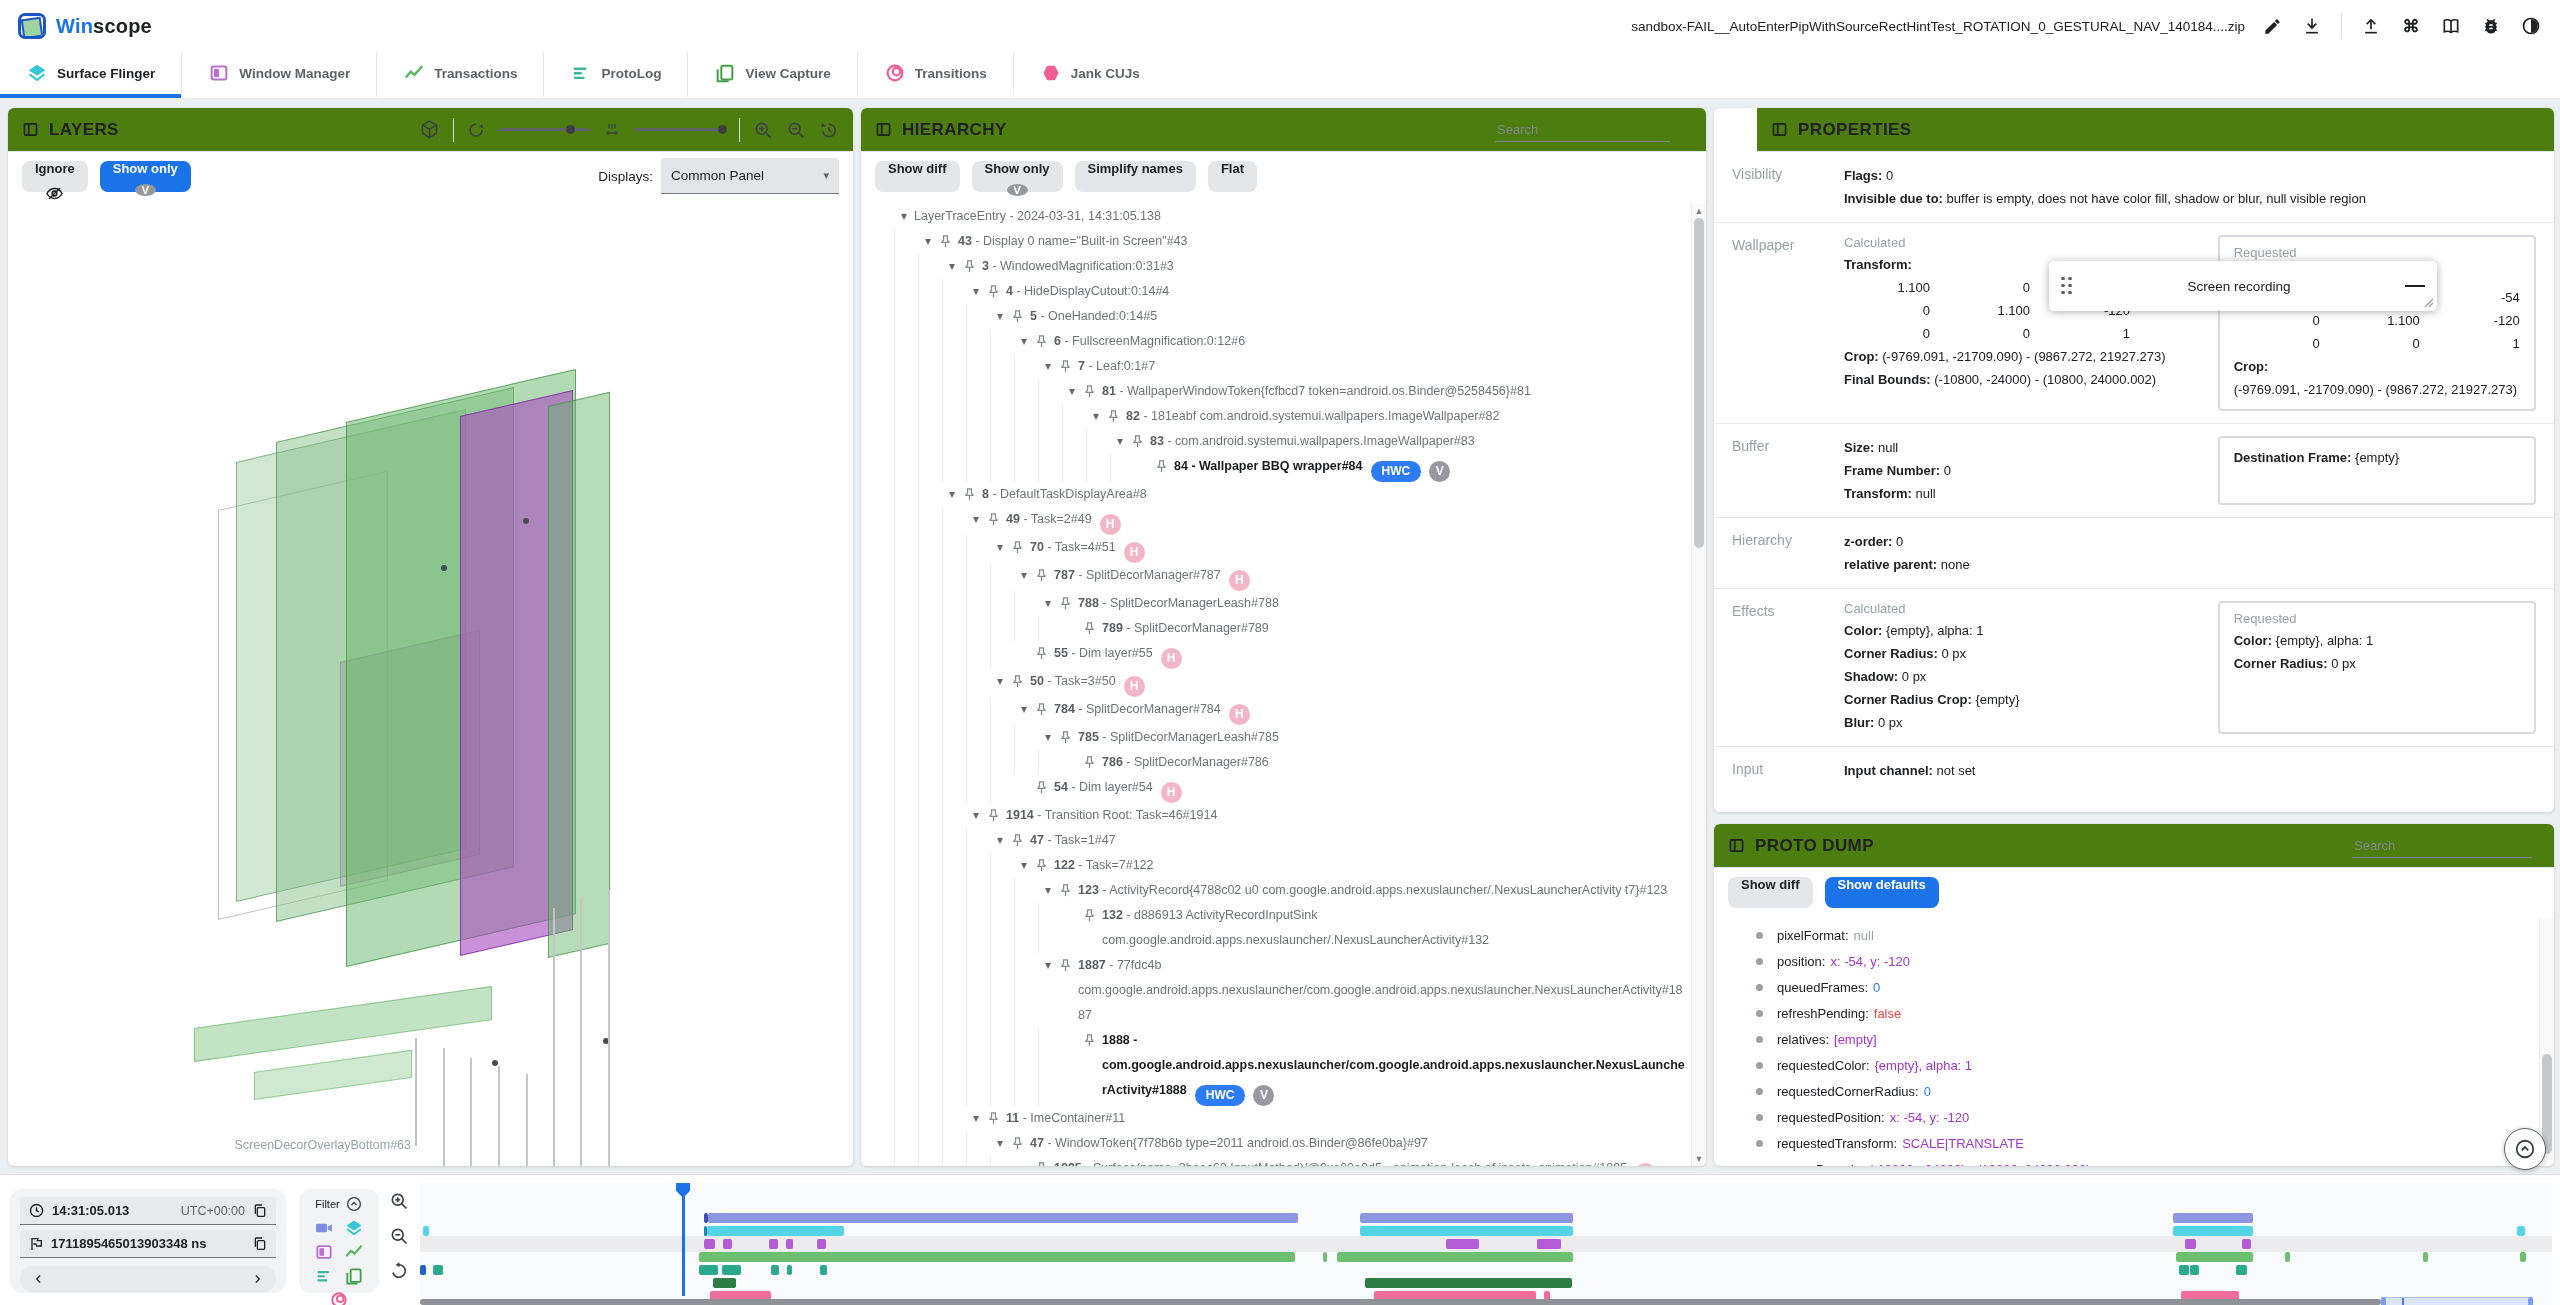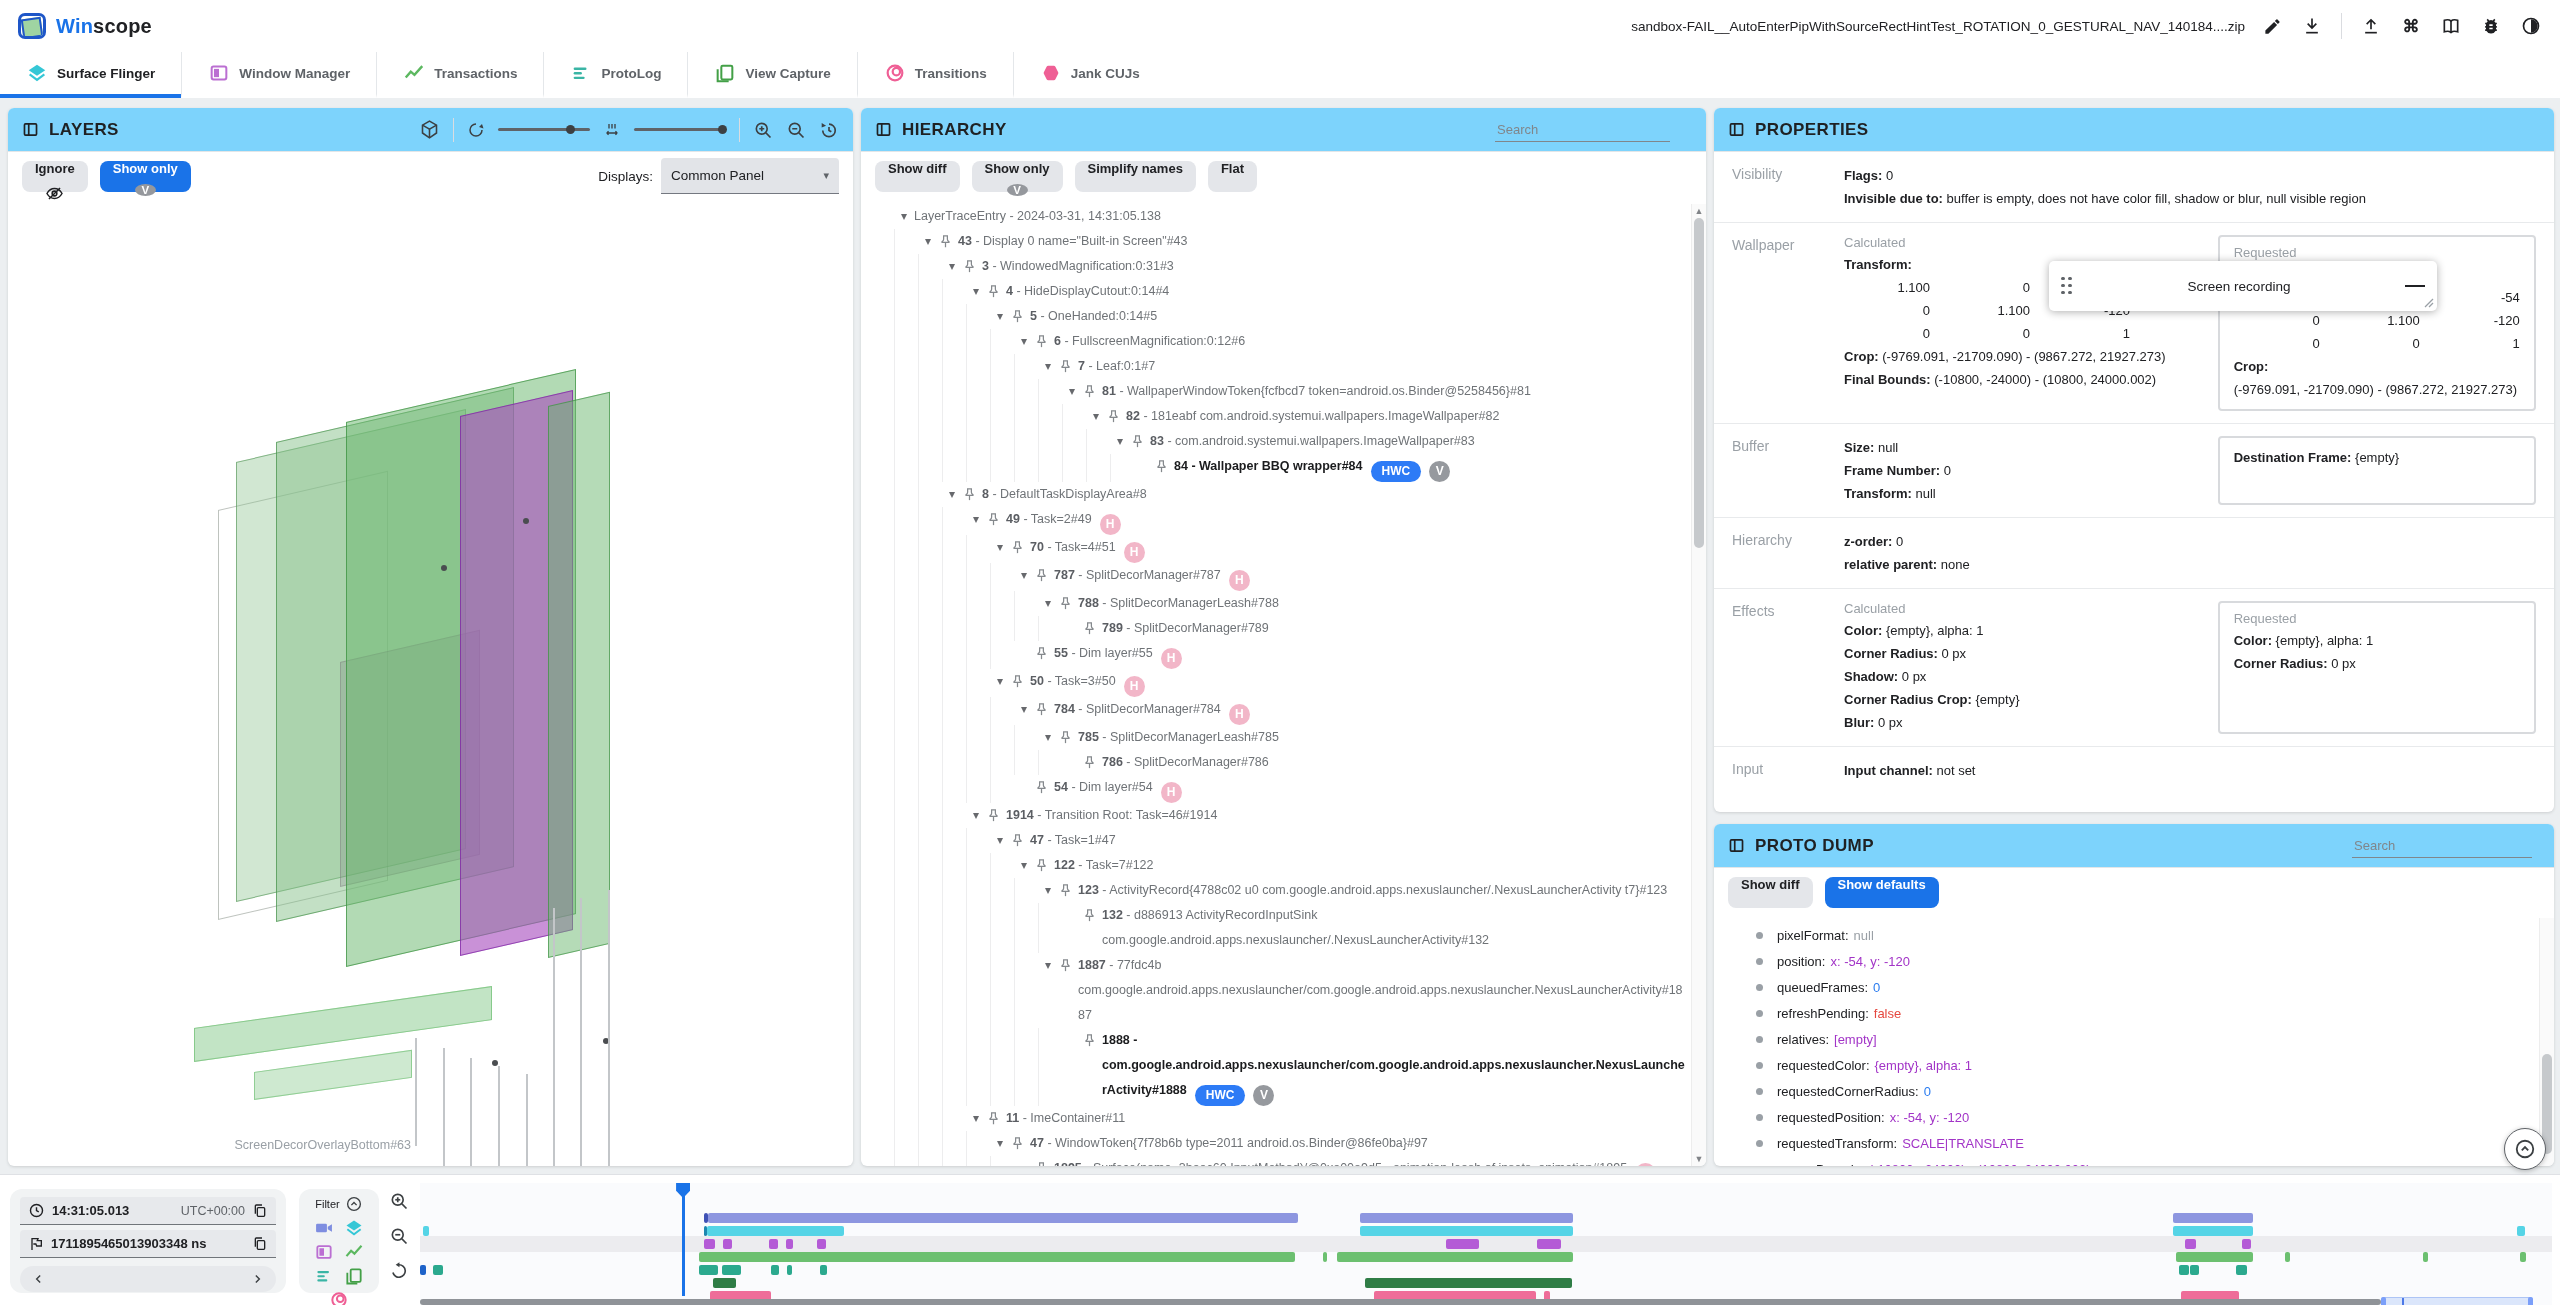--- a/index.html
+++ b/index.html
@@ -21,23 +21,23 @@
   
   #tabbar { position:absolute; left:0; top:52px; width:2560px; height:46px; background:#fff; display:flex; align-items:stretch; z-index:4; }
   .tab { display:flex; align-items:center; gap:9px; padding:0 26px; font-size:13.5px; font-weight:600; color:#5f6368; border-bottom:4px solid transparent; cursor:pointer; }
   .tab + .tab { border-left:1px solid #e4e7ea; }
   .tab.active { color:#202124; border-bottom-color:#1a73e8; }
 
   
   .panel { position:absolute; background:#fff; border-radius:6px; box-shadow:0 1px 3px rgba(60,64,67,.18); overflow:hidden; }
   #layers-panel    { left:8px;    top:108px; width:845px; height:1058px; }
   #hierarchy-panel { left:861px;  top:108px; width:845px; height:1058px; }
-  #properties-panel{ left:1714px; top:108px; width:840px; height:704px; }
+  #properties-panel{ left:1714px; top:108px; width:840px; height:704px;padding-left:43px; }
   #proto-panel     { left:1714px; top:824px; width:840px; height:342px; }
-  .panel-header { height:44px; background:#7dd3fc; border-bottom:1px solid #e3e6e8; display:flex; align-items:center; padding:0 14px; gap:10px; }
+  .panel-header { height:44px; background:#4d7c0f; border-bottom:1px solid #e3e6e8; display:flex; align-items:center; padding:0 14px; gap:10px; }
   .panel-title { font-size:17px; font-weight:700; letter-spacing:.4px; color:#1f2123; }
   .search-input { border:none; border-bottom:1px solid #80868b; background:transparent; font-size:13px; padding:4px 2px; outline:none; font-family:"Liberation Sans",sans-serif; color:#202124; }
   .search-input::placeholder { color:#80868b; }
 
   .chip-btn { display:inline-flex; align-items:center; gap:8px; background:#e4e6ea; color:#202124; border:none; border-radius:8px; height:31px; padding:0 13px; font-size:13px; font-weight:700; font-family:"Liberation Sans",sans-serif; cursor:pointer;flex-direction:column; }
   .chip-btn.blue { background:#1a73e8; color:#fff; }
   .badge-v { width:21px; height:21px; border-radius:50%; background:#95989d; color:#fff; font-size:11.5px; font-weight:700; display:flex; align-items:center; justify-content:center; }
 
   
   .l-toolbar { margin-left:auto; display:flex; align-items:center; gap:13px; }

